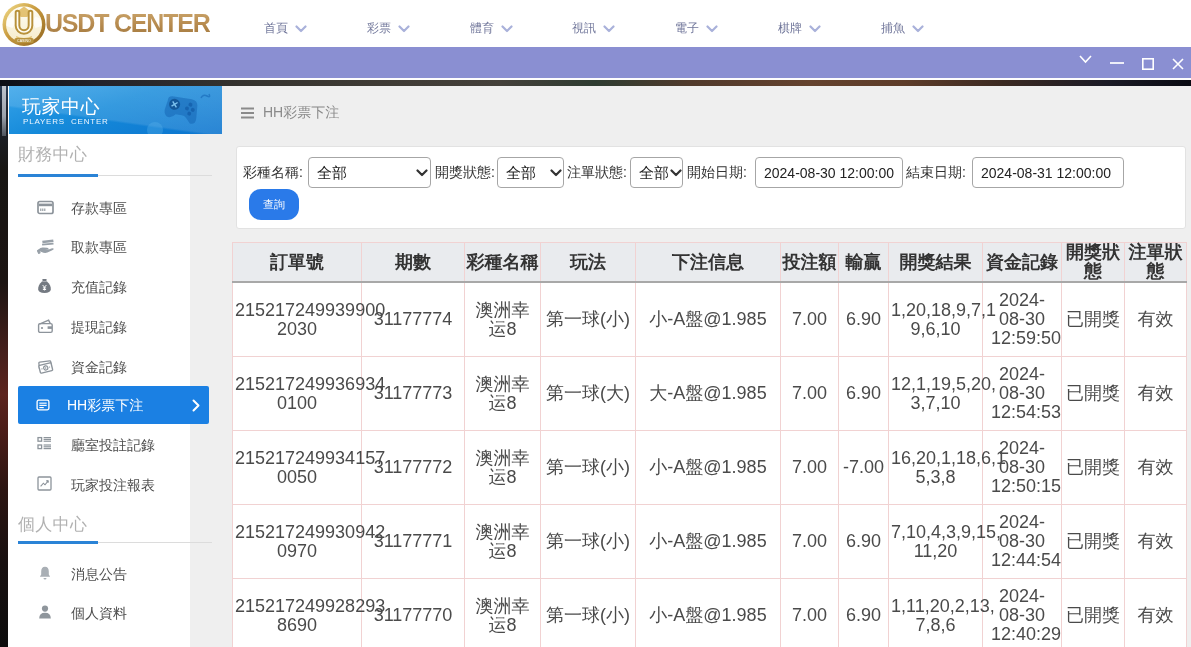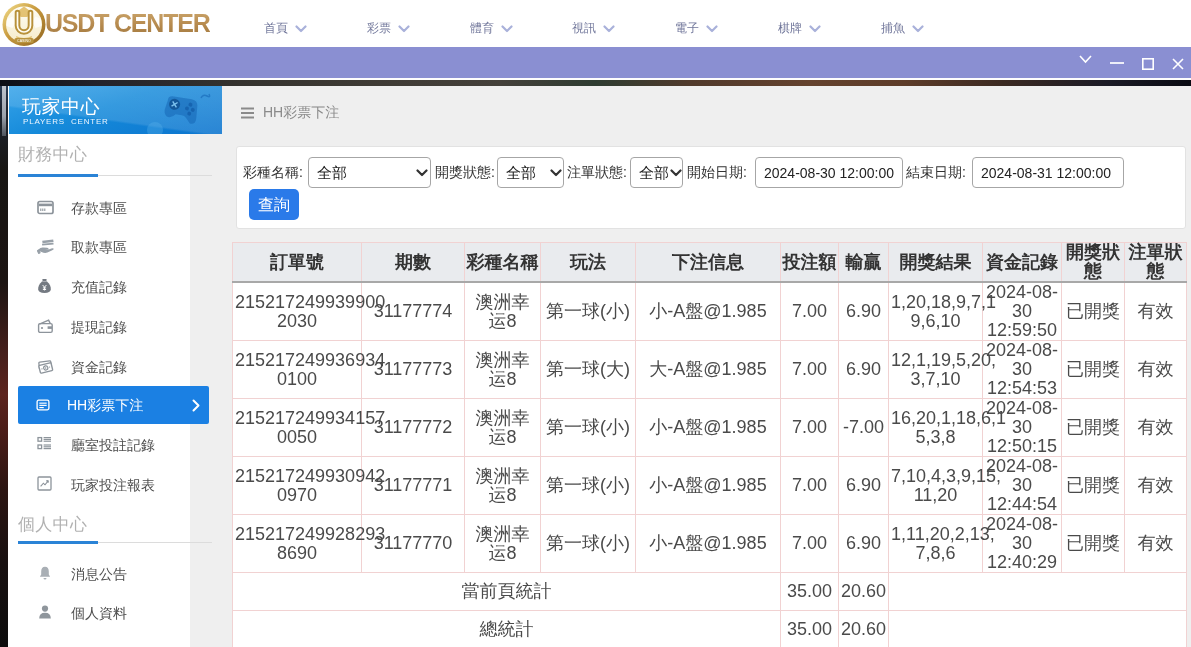--- a/index.html
+++ b/index.html
@@ -53,29 +53,29 @@
 .crumb { position:absolute; left:241px; top:104px; font-size:14px; color:#8a8a8a; }
 .crumb .burger { display:inline-block; vertical-align:-2px; margin-right:9px; }
 
 .filterpanel { position:absolute; left:236px; top:146px; width:950px; height:83px; background:#fff; border:1px solid #e2e2e2; border-radius:3px; }
 .frow { position:absolute; left:0; top:10px; height:31px; width:100%; }
 .flabel { position:absolute; top:7px; font-size:14px; color:#333; }
 select.fsel { position:absolute; top:0; height:31px; border:1px solid #a6a6a6; border-radius:4px; background:#fff; font-size:15px; color:#222;
   -webkit-appearance:none; appearance:none; padding-left:8px; font-family:"Liberation Sans",sans-serif; }
 .selarrow { position:absolute; top:12px; pointer-events:none; }
 input.fin { position:absolute; top:0; height:31px; border:1px solid #a6a6a6; border-radius:4px; background:#fff; font-size:14px; color:#222; padding-left:8px; font-family:"Liberation Sans",sans-serif; }
-.btn-query { position:absolute; left:12px; top:42px; width:50px; height:31px; background:#2a7ae9; color:#fff; font-size:16px; border:none; border-radius:5px; text-align:center; line-height:31px; }
+.btn-query { position:absolute; left:12px; top:42px; width:50px; height:31px; background:#2a7ae9; color:#fff; font-size:11px; border:none; border-radius:12px; text-align:center; line-height:31px; }
 
 
 table.rpt { position:absolute; left:232px; top:242px; width:954px; border-collapse:collapse; table-layout:fixed; background:#fff; font-size:18px; color:#4a4a4a; }
 table.rpt th, table.rpt td { border:1px solid #f1d2d2; text-align:center; vertical-align:middle; padding:0 2px; line-height:19px; }
 table.rpt thead th { background:#e9ebee; color:#333; font-weight:bold; border-bottom:2px solid #a8a8a8; height:39px; padding:0; }
 table.rpt tbody tr.data td { height:57px; }
 table.rpt tbody tr.sum td { height:38px; }
-table.rpt tbody tr.data td.dt { padding:0; }
+table.rpt tbody tr.data td.dt { padding:8px; }
 </style>
 </head>
 <body>
 <div class="page">
 
   <div class="topbar">
     <svg class="logo-coin" width="44" height="45" viewBox="0 0 44 45">
       <defs>
         <linearGradient id="g1" x1="0" y1="0" x2="1" y2="1">
           <stop offset="0" stop-color="#f5e18f"></stop>

